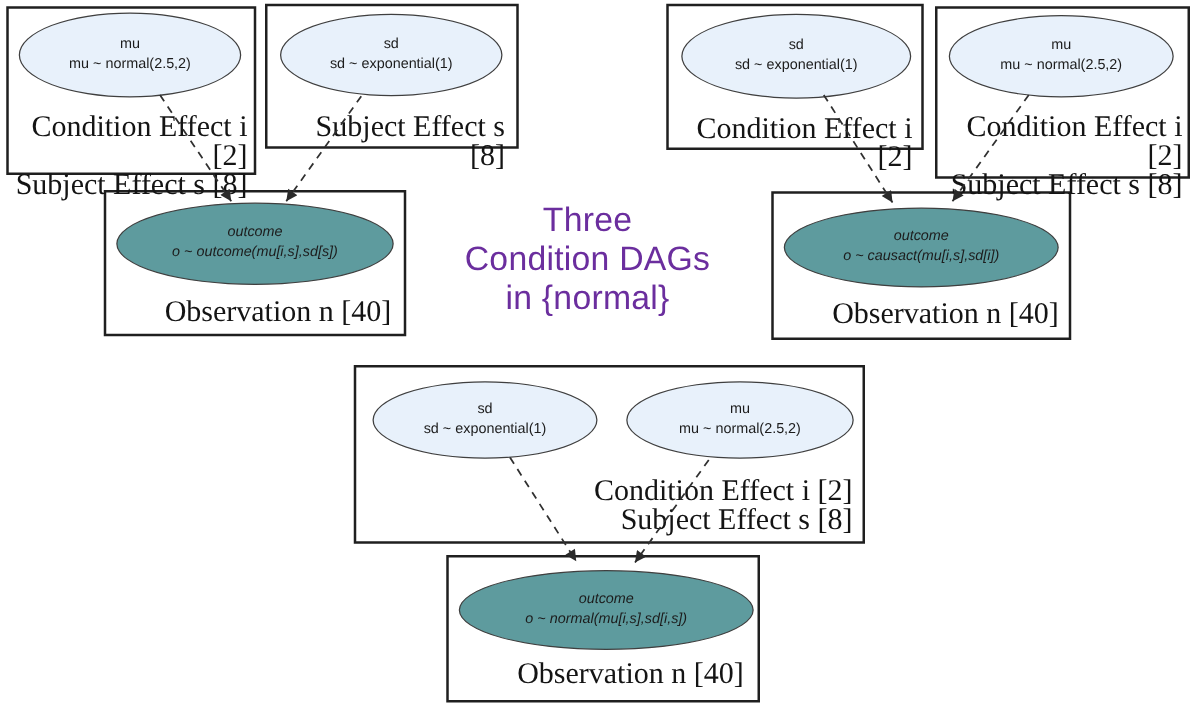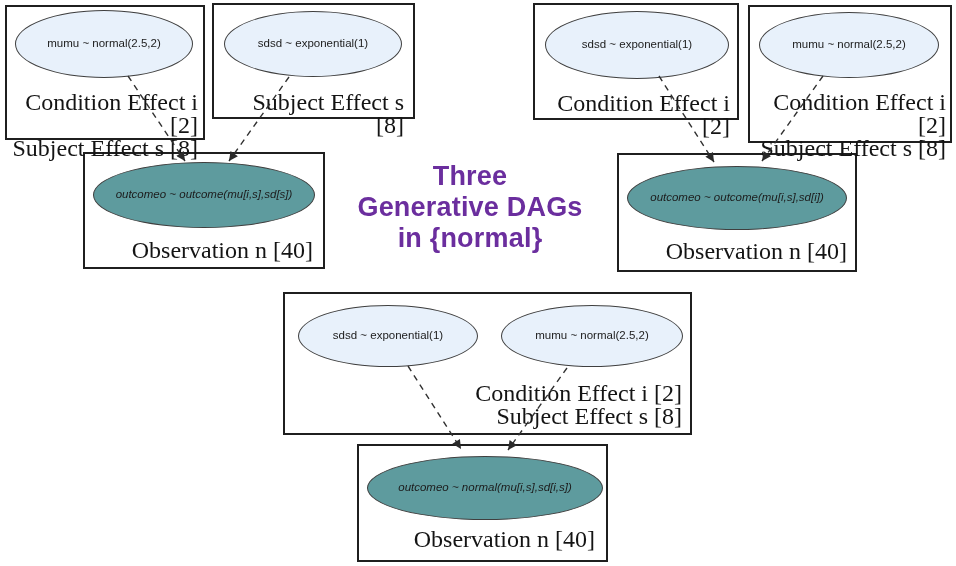--- a/index.html
+++ b/index.html
@@ -7,34 +7,34 @@
   .canvas {
     position:relative; width:956px; height:566px; background:#ffffff;
     font-family:"Liberation Sans", sans-serif; overflow:hidden;
   }
   .plate {
     position:absolute; border:2px solid var(--plate-border, #1f1f1f);
     background:transparent;
   }
   .node {
     position:absolute; border:1.5px solid var(--node-border, #3f3f3f);
-    border-radius:50%; display:flex; flex-direction:row;
+    border-radius:50%; display:flex; flex-direction:column;
     align-items:center; justify-content:center; text-align:center;
     font-size:11.5px; line-height:1.35; color:#1c1c1c;
   }
   .node.prior   { background:var(--prior-fill, #e8f1fb); }
   .node.outcome { background:var(--outcome-fill, #5e9b9e);font-style:italic; }
   .plate-label {
     position:absolute; font-family:"Liberation Serif", serif;
     font-size:24px; line-height:23px; color:#141414; text-align:right;
   }
   .arrows { position:absolute; left:0; top:0; pointer-events:none; }
   .main-title {
     position:absolute; left:330px; top:161px; width:280px; text-align:center;
-    font-weight:bold; font-size:27px; line-height:31px;
+    font-weight:normal; font-size:27px; line-height:31px;
     color:var(--title-color, #6b2e9e); letter-spacing:0.2px;
   }
 </style>
 </head>
 <body>
 
 <div class="canvas">
 
   <div class="plate" style="left:5px; top:5px; width:200px; height:135px;"></div>
   <div class="plate" style="left:212px; top:3px; width:203px; height:116px;"></div>
@@ -82,21 +82,21 @@
   <div class="node prior" style="left:545px; top:11px; width:184px; height:68px;">
     <span>sd</span>
     <span>sd ~ exponential(1)</span>
   </div>
   <div class="node prior" style="left:759px; top:12px; width:180px; height:66px;">
     <span>mu</span>
     <span>mu ~ normal(2.5,2)</span>
   </div>
   <div class="node outcome" style="left:627px; top:166px; width:220px; height:64px;">
     <span>outcome</span>
-    <span>o ~ outcome(mu[i,s],sd[i])</span>
+    <span>o ~ causact(mu[i,s],sd[i])</span>
   </div>
 
   <div class="plate" style="left:283px; top:292px; width:409px; height:143px;"></div>
   <div class="plate" style="left:357px; top:444px; width:251px; height:118px;"></div>
 
   <div class="plate-label" style="left:430px; top:382px; width:252px;">
     <div>Condition Effect i [2]</div>
     <div>Subject Effect s [8]</div>
   </div>
   <div class="plate-label" style="left:369px; top:528px; width:226px;">
@@ -127,17 +127,17 @@
       <line x1="289" y1="77" x2="229" y2="161" marker-end="url(#arrowhead)"></line>
       <line x1="659" y1="76" x2="714" y2="162" marker-end="url(#arrowhead)"></line>
       <line x1="823" y1="76" x2="762" y2="161" marker-end="url(#arrowhead)"></line>
       <line x1="408" y1="366" x2="461" y2="449" marker-end="url(#arrowhead)"></line>
       <line x1="567" y1="368" x2="508" y2="450" marker-end="url(#arrowhead)"></line>
     </g>
   </svg>
 
   <div class="main-title">
     <div>Three</div>
-    <div>Generative DAGs</div>
+    <div>Condition DAGs</div>
     <div>in {normal}</div>
   </div>
 
 </div>
 
 </body></html>

